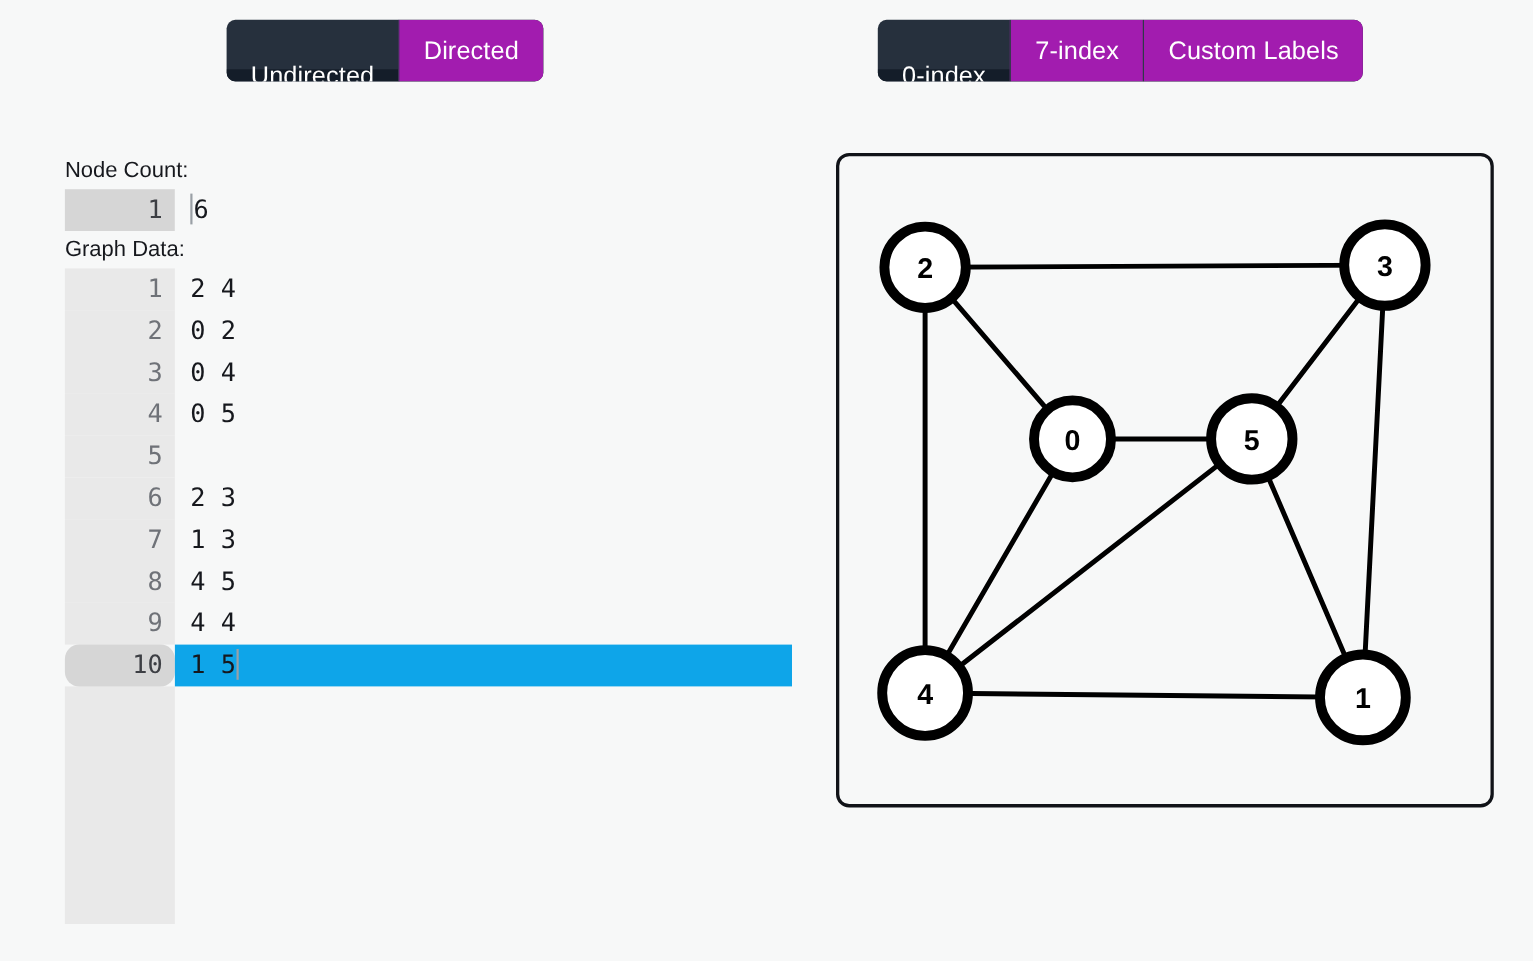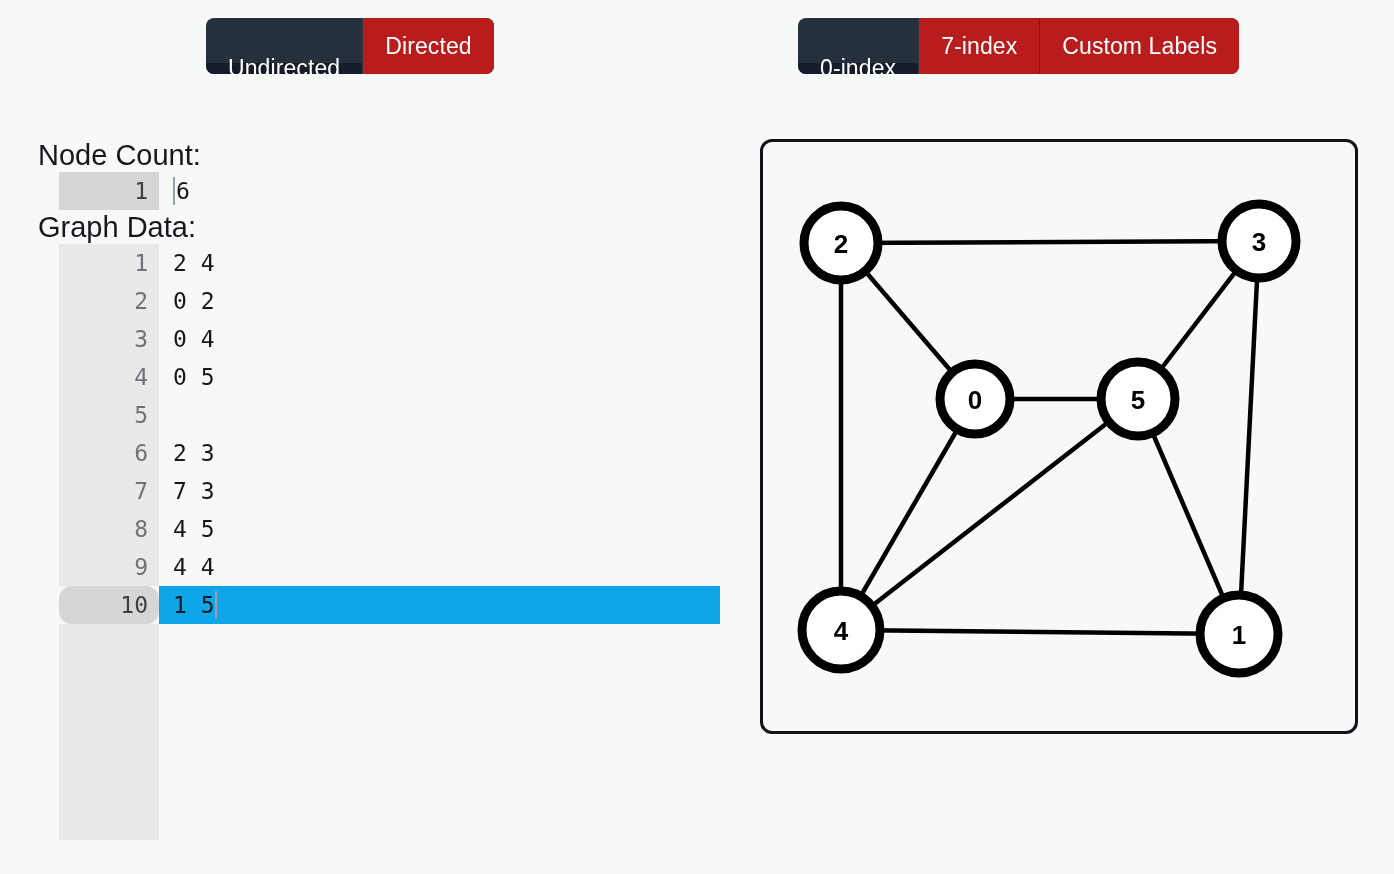--- a/index.html
+++ b/index.html
@@ -26,21 +26,21 @@
     align-items: stretch;
     padding: 0;
   }
   .toggle-btn {
     display: flex;
     align-items: center;
     justify-content: center;
     color: #ffffff;
     font-size: 23px;
     font-family: "Liberation Sans", sans-serif;
-    background: #b91c1c;
+    background: #a21caf;
     border: none;
     padding: 0 22px;
     cursor: pointer;
     white-space: nowrap;
     letter-spacing: 0.1px;
   }
   .toggle-btn.active {
     background: #141d29;
     margin-top: 45px;
   }
@@ -52,23 +52,23 @@
   #label-toggle { left: 798px; top: 18px; }
 
   
   .editor-col {
     position: absolute;
     left: 0px;
     top: 138px;
     width: 720px;
   }
   .field-label {
-    font-size: 29px;
+    font-size: 20px;
     color: #16181d;
-    padding-left: 38px;
+    padding-left: 59px;
     line-height: 34px;
     height: 34px;
     font-family: "Liberation Sans", sans-serif;
   }
 
   
   .code-editor {
     position: relative;
     background: #f7f8f8;
     font-family: "DejaVu Sans Mono", monospace;
@@ -231,21 +231,21 @@
         </div>
         <div class="code-line">
           <div class="gutter-cell">5</div>
         </div>
         <div class="code-line">
           <div class="gutter-cell">6</div>
           <div class="line-content"><span>2 3</span></div>
         </div>
         <div class="code-line">
           <div class="gutter-cell">7</div>
-          <div class="line-content"><span>7 3</span></div>
+          <div class="line-content"><span>1 3</span></div>
         </div>
         <div class="code-line">
           <div class="gutter-cell">8</div>
           <div class="line-content"><span>4 5</span></div>
         </div>
         <div class="code-line">
           <div class="gutter-cell">9</div>
           <div class="line-content"><span>4 4</span></div>
         </div>
         <div class="code-line active">

